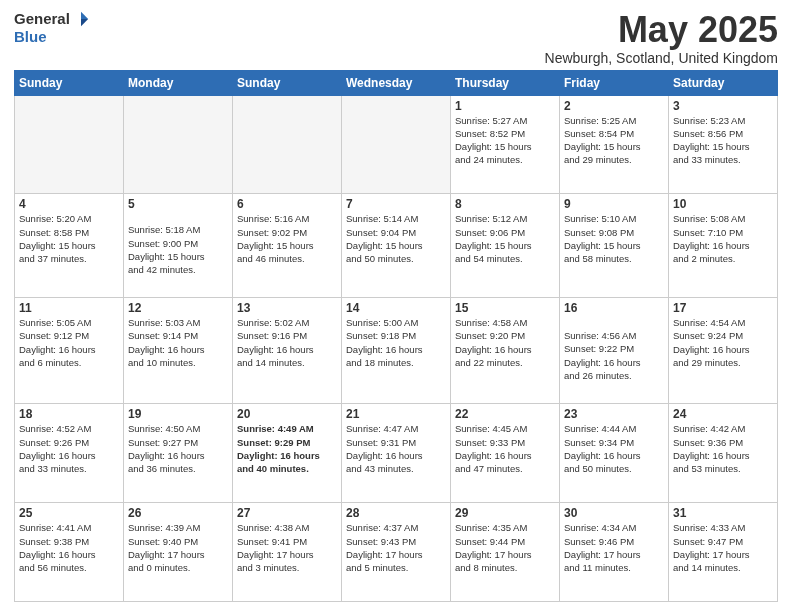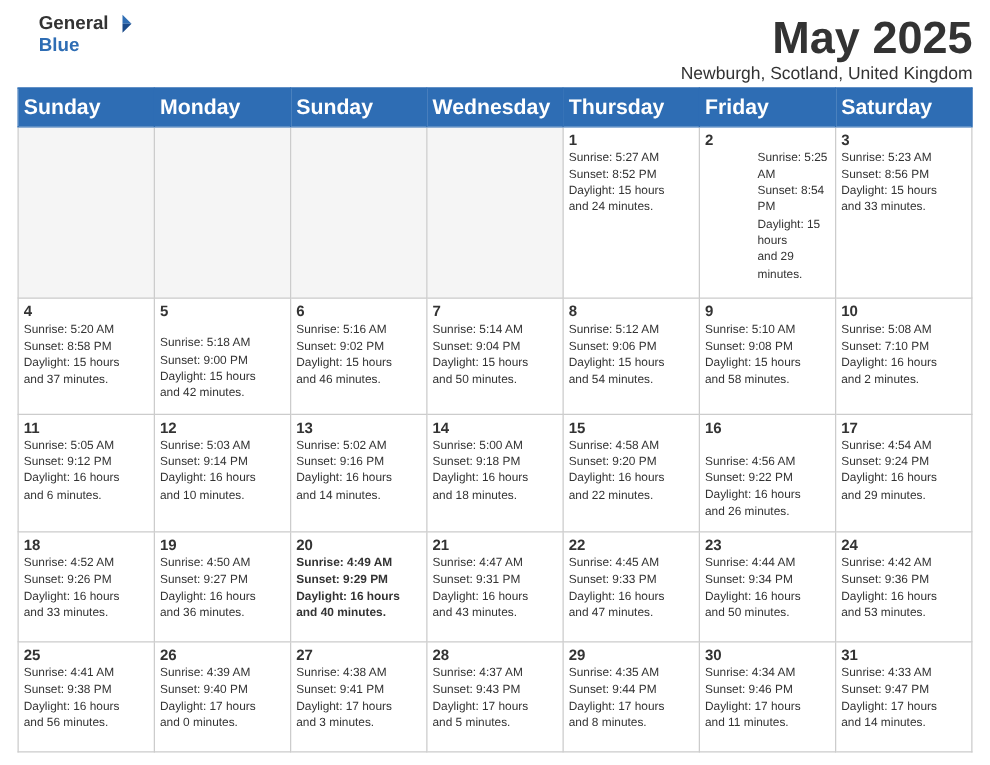--- a/index.html
+++ b/index.html
@@ -20,21 +20,20 @@
     .header {
       display: flex;
       align-items: flex-start;
       justify-content: space-between;
       margin-bottom: 4px;
     }
     .logo {
       display: flex;
       align-items: center;
       gap: 0px;
-      margin-left: 17px;
     }
     .logo-text {
       font-size: 15px;
       font-weight: bold;
       line-height: 1.2;
     }
     .logo-general { color: #333; }
     .logo-blue { color: #2e6db4; }
     .logo-icon {
       width: 18px;
@@ -58,21 +57,21 @@
     .calendar {
       flex: 1;
       border: 1px solid #ccc;
       border-collapse: collapse;
       width: 100%;
       table-layout: fixed;
     }
     .calendar th {
       background-color: #2e6db4;
       color: #fff;
-      font-size: 17px;
+      font-size: 12px;
       font-weight: bold;
       padding: 5px 4px;
       border: 1px solid #2e6db4;
       text-align: left;
     }
     .calendar td {
       border: 1px solid #ccc;
       vertical-align: top;
       padding: 3px 4px;
       font-size: 10px;
@@ -139,21 +138,21 @@
           <td class="empty"></td>
           <td>
             <span class="day-num">1</span>
             <div class="day-info" style="white-space: pre-line;">Sunrise: 5:27 AM
 Sunset: 8:52 PM
 Daylight: 15 hours
 and 24 minutes.</div>
           </td>
           <td>
             <span class="day-num">2</span>
-            <div class="day-info" style="white-space: pre-line; margin-left: 42px;">Sunrise: 5:25 AM
+            <div class="day-info" style="white-space: pre-line;">Sunrise: 5:25 AM
 Sunset: 8:54 PM
 Daylight: 15 hours
 and 29 minutes.</div>
           </td>
           <td>
             <span class="day-num">3</span>
             <div class="day-info" style="white-space: pre-line;">Sunrise: 5:23 AM
 Sunset: 8:56 PM
 Daylight: 15 hours
 and 33 minutes.</div>

